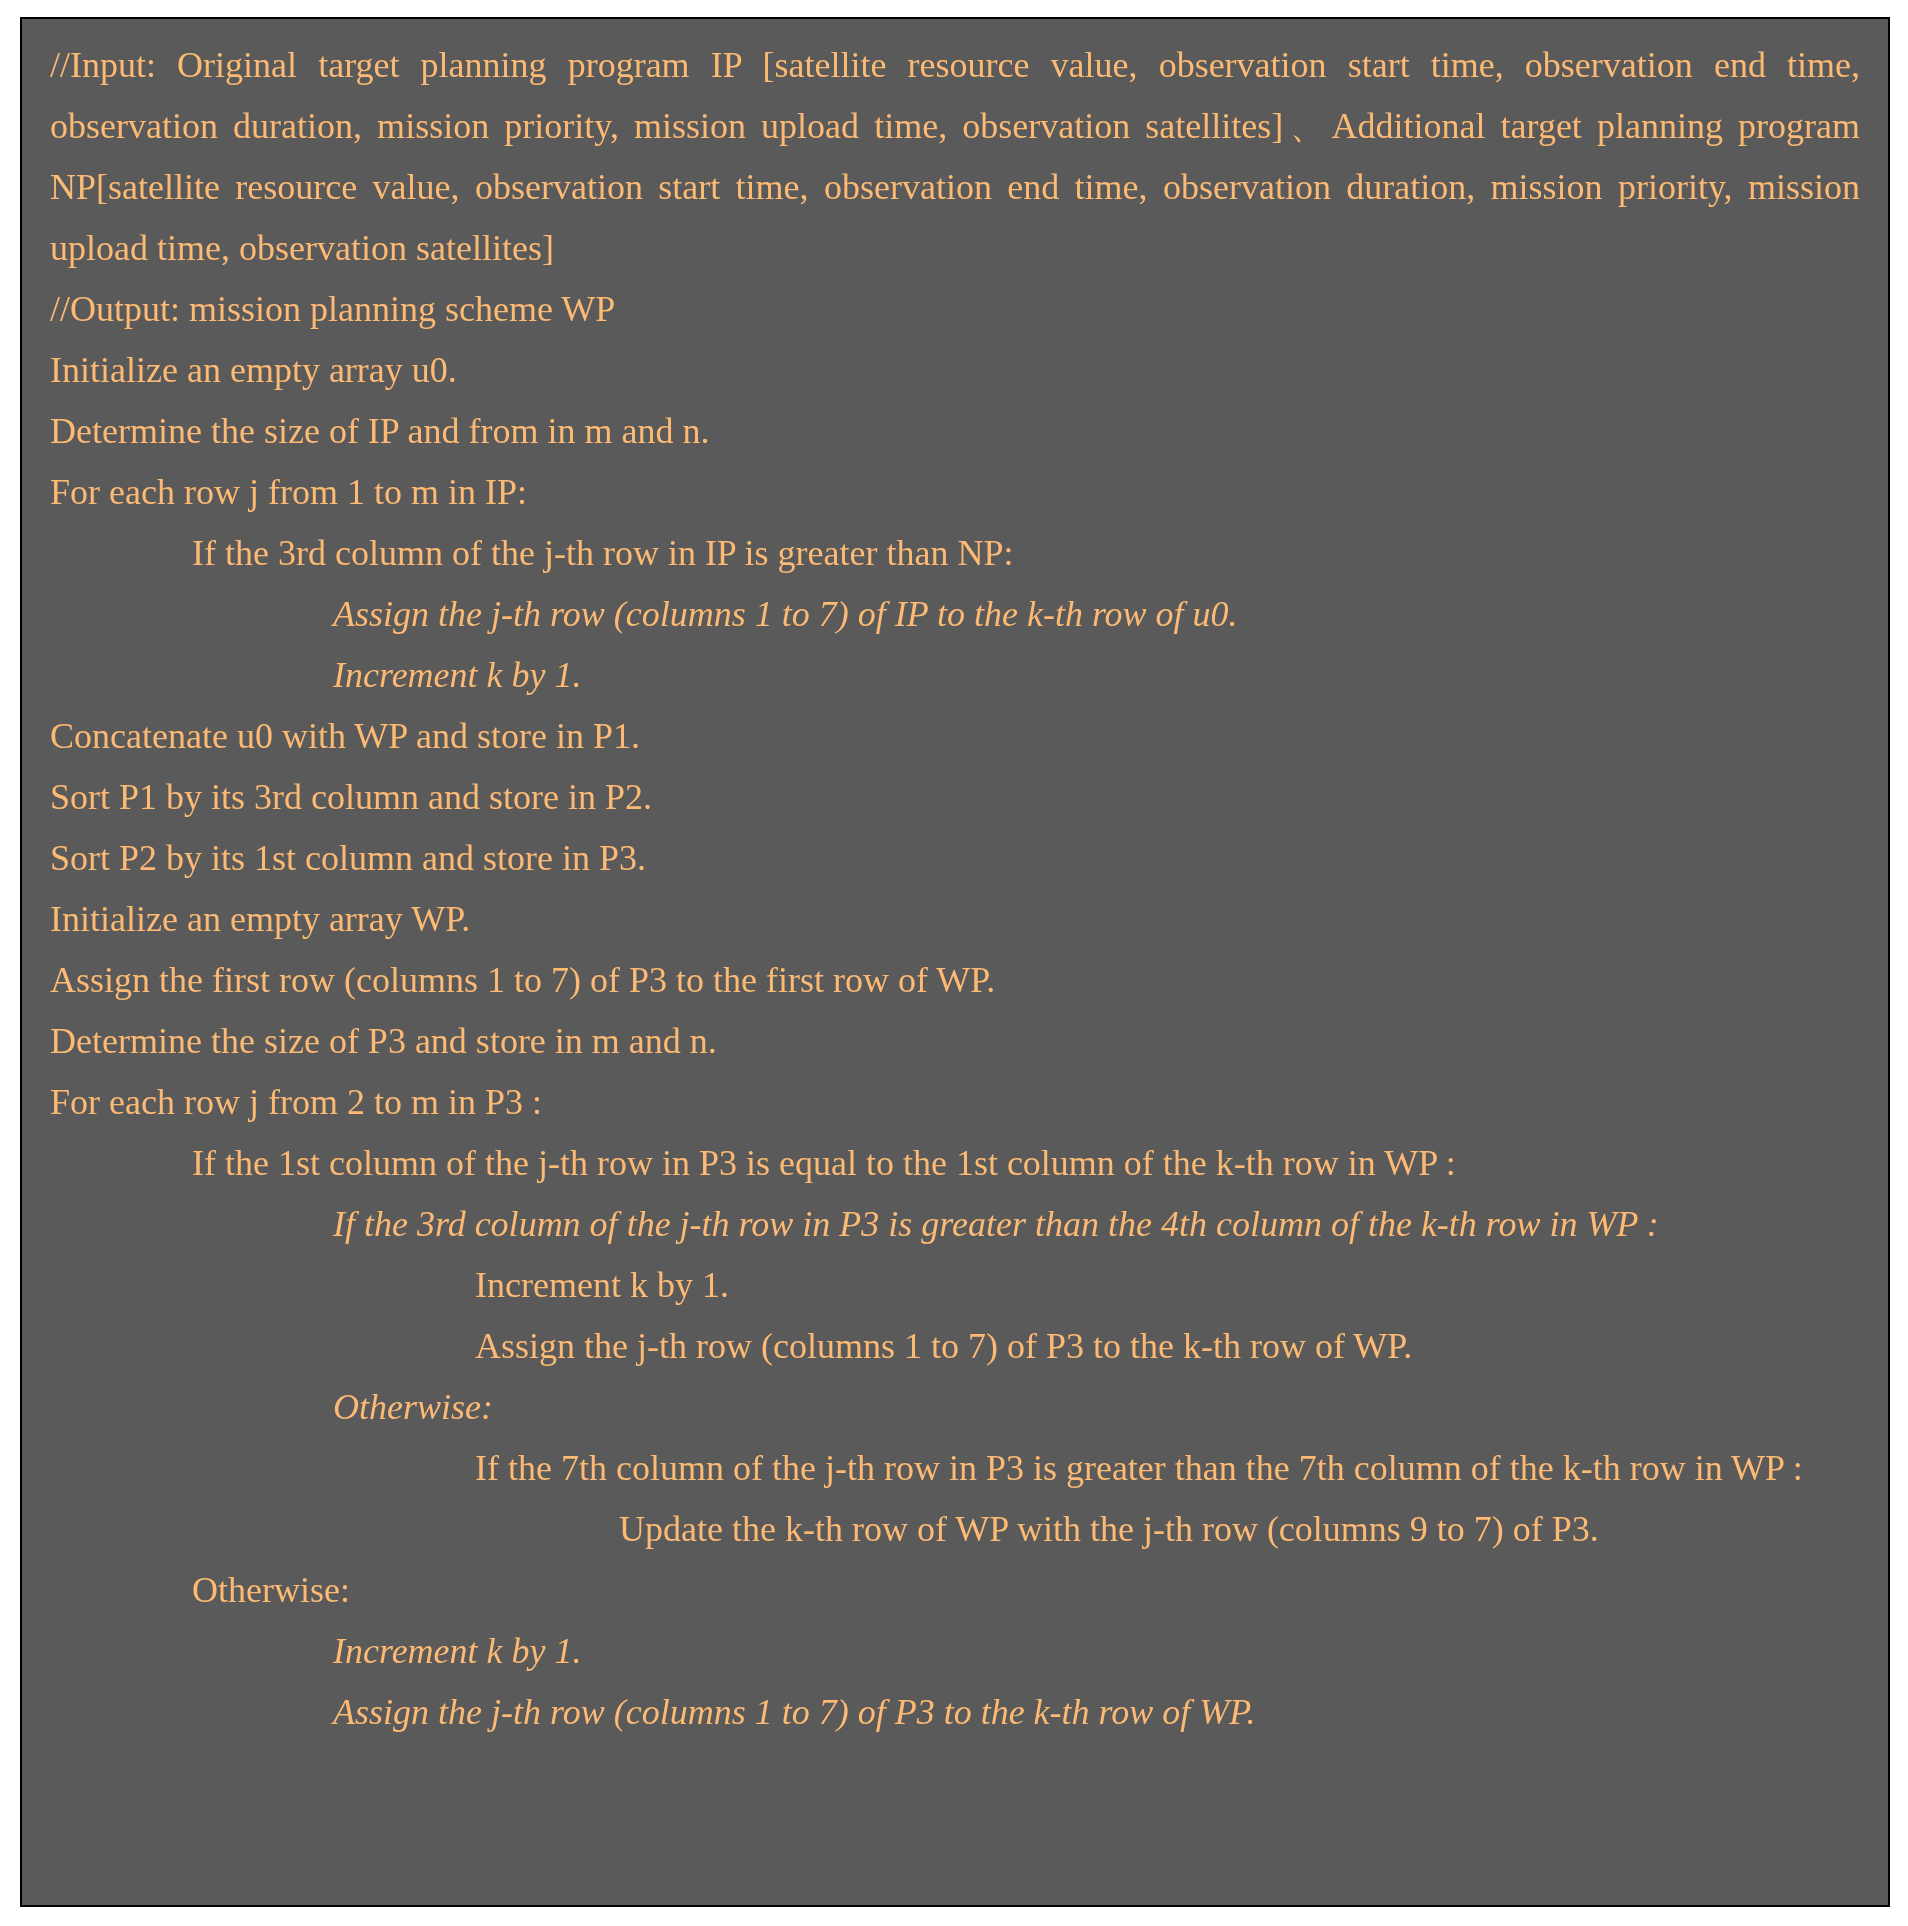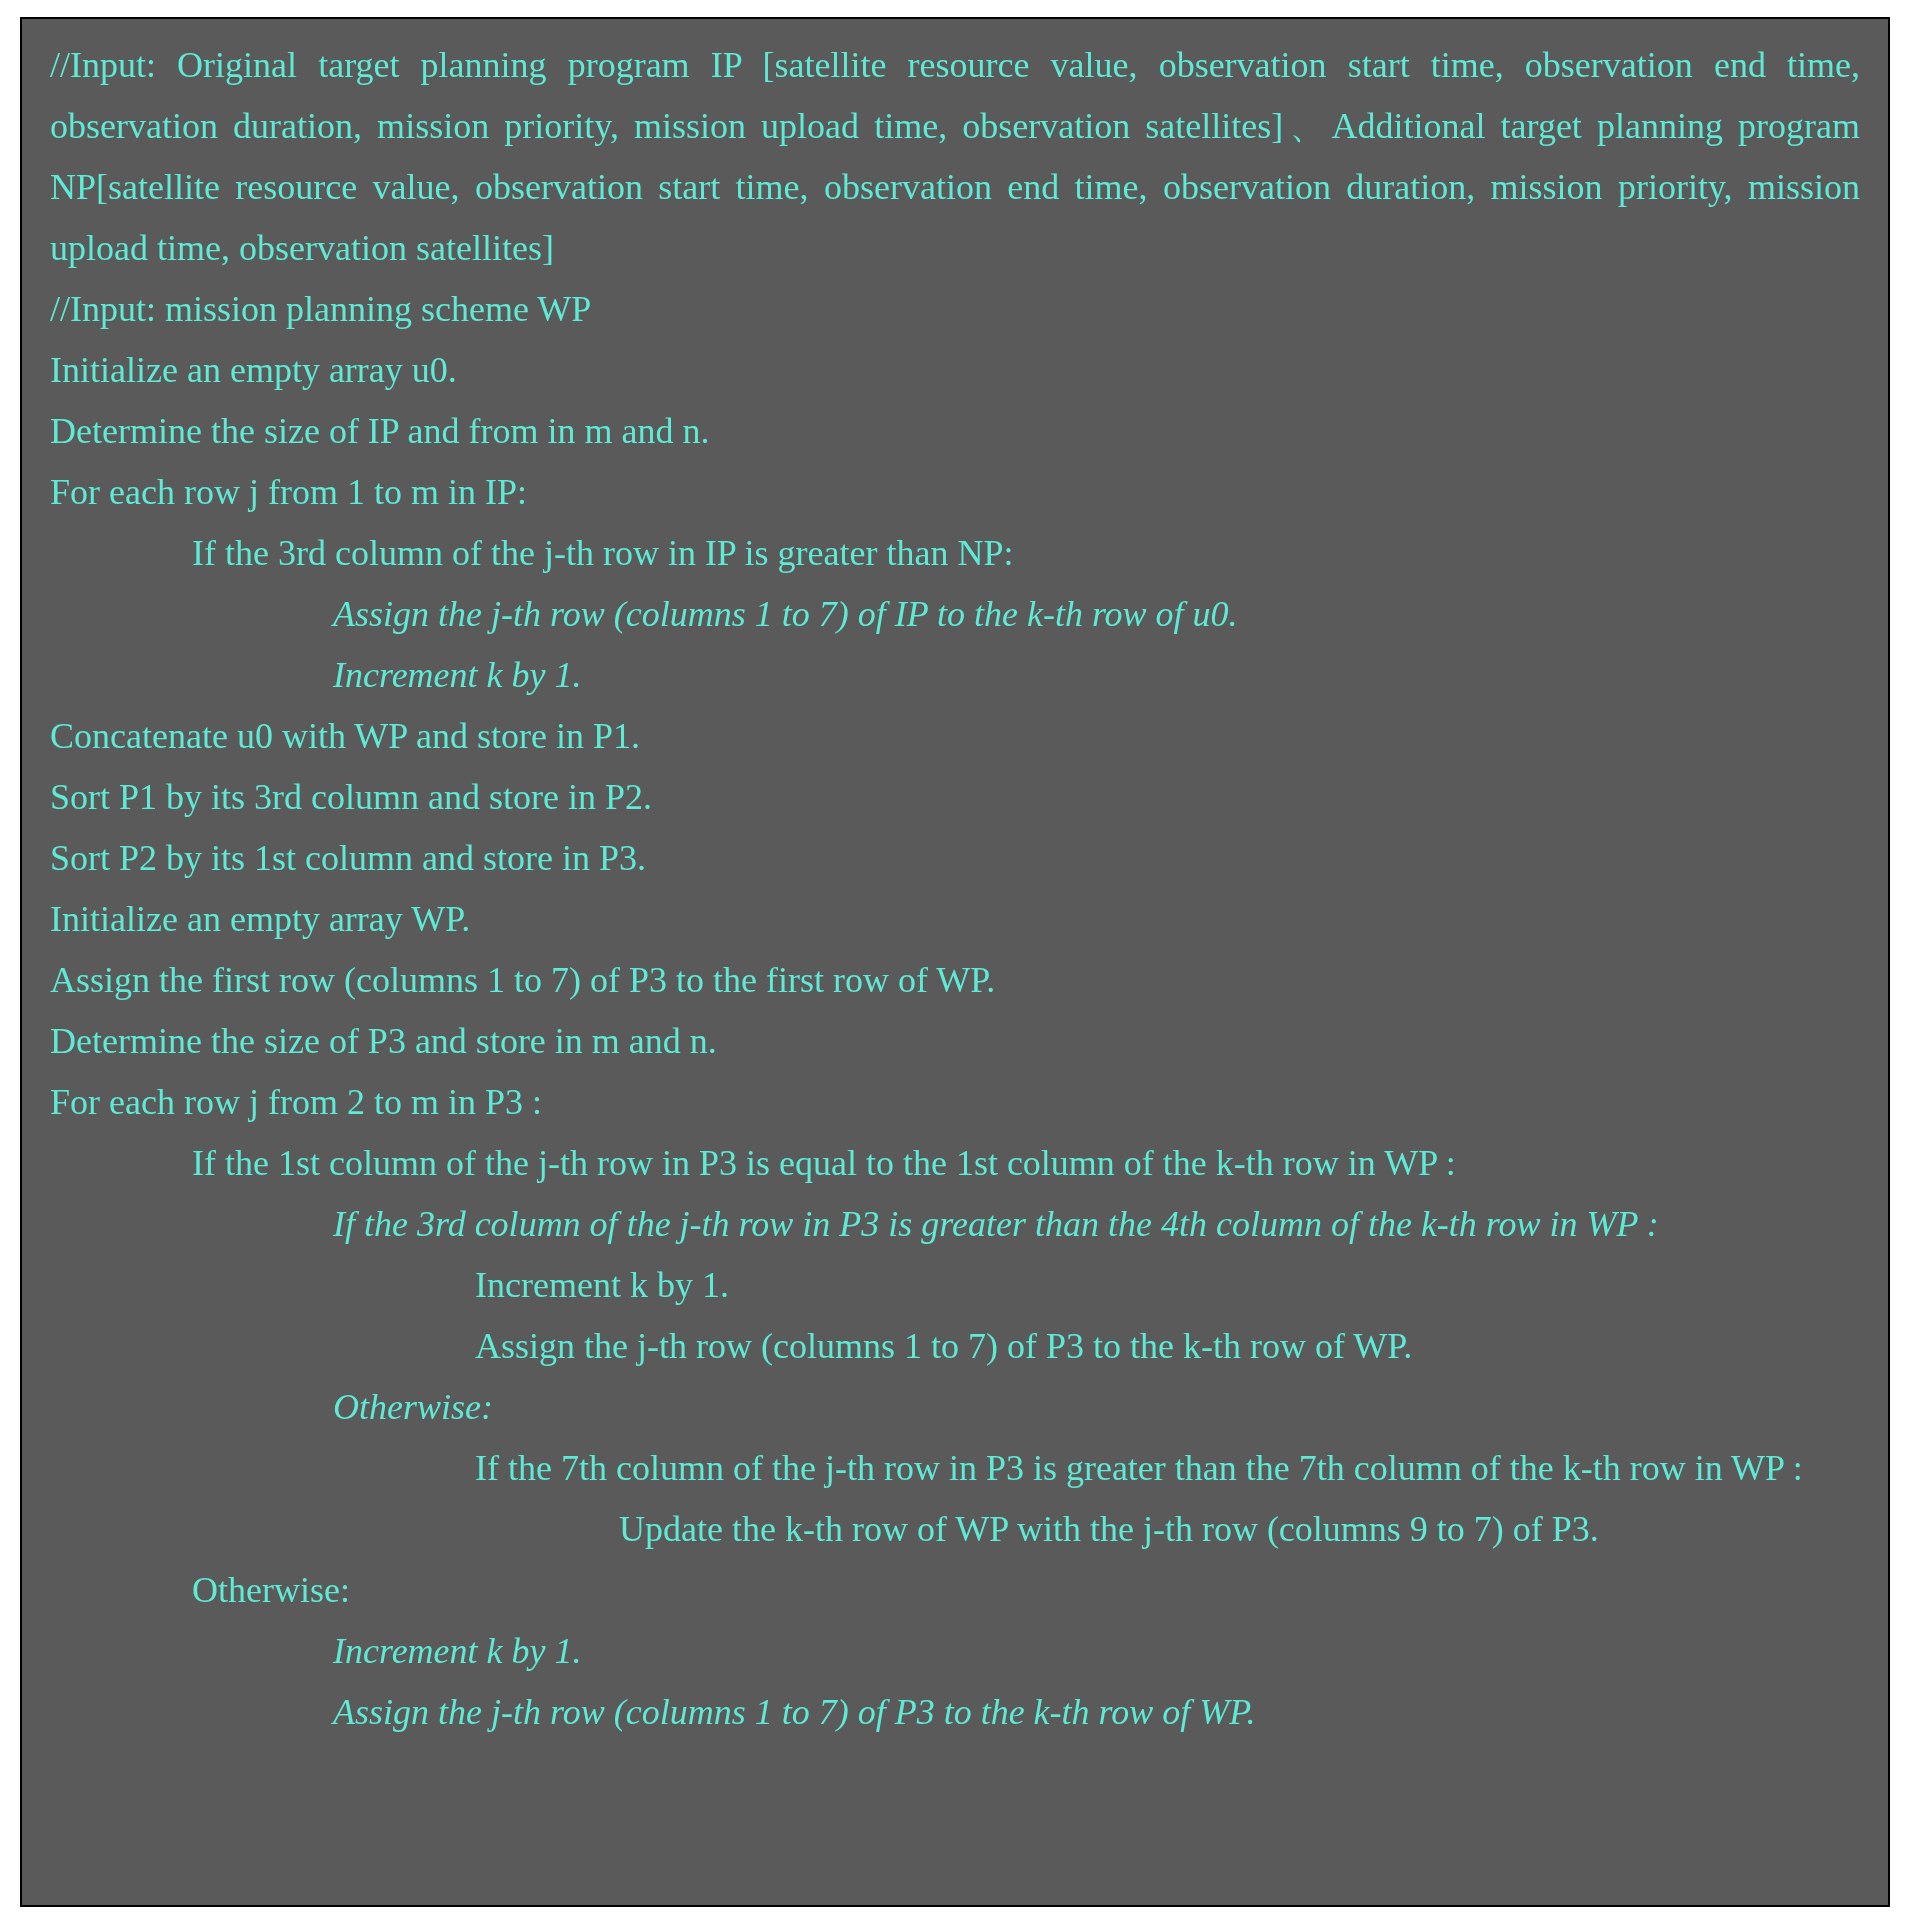--- a/index.html
+++ b/index.html
@@ -21,21 +21,21 @@
     height: 1886px;
     border: 2.4px solid #000000;
     background: #5a5a5a;
     box-sizing: content-box;
   }
   .algo-content {
     position: absolute;
     left: 28px;
     top: 15.5px;
     width: 1810px;
-    color: #5eead4;
+    color: #fdba74;
     font-family: "Liberation Serif", "DejaVu Serif", serif;
     font-size: 36px;
     line-height: 61px;
   }
   .para {
     text-align: justify;
     text-align-last: left;
     margin: 0;
   }
   .line {
@@ -47,21 +47,21 @@
   .l2 { padding-left: 283px; font-style: italic; }
   .l3 { padding-left: 425px; }
   .l4 { padding-left: 569px; }
 </style>
 </head>
 <body>
 
 <div class="algo-box">
   <div class="algo-content">
     <p class="para">//Input: Original target planning program IP [satellite resource value, observation start time, observation end time, observation duration, mission priority, mission upload time, observation satellites]、Additional target planning program NP[satellite resource value, observation start time, observation end time, observation duration, mission priority, mission upload time, observation satellites]</p>
-    <p class="line l0">//Input: mission planning scheme WP</p>
+    <p class="line l0">//Output: mission planning scheme WP</p>
     <p class="line l0">Initialize an empty array u0.</p>
     <p class="line l0">Determine the size of IP and from in m and n.</p>
     <p class="line l0">For each row j from 1 to m in IP:</p>
     <p class="line l1">If the 3rd column of the j-th row in IP is greater than NP:</p>
     <p class="line l2">Assign the j-th row (columns 1 to 7) of IP to the k-th row of u0.</p>
     <p class="line l2">Increment k by 1.</p>
     <p class="line l0">Concatenate u0 with WP and store in P1.</p>
     <p class="line l0">Sort P1 by its 3rd column and store in P2.</p>
     <p class="line l0">Sort P2 by its 1st column and store in P3.</p>
     <p class="line l0">Initialize an empty array WP.</p>

